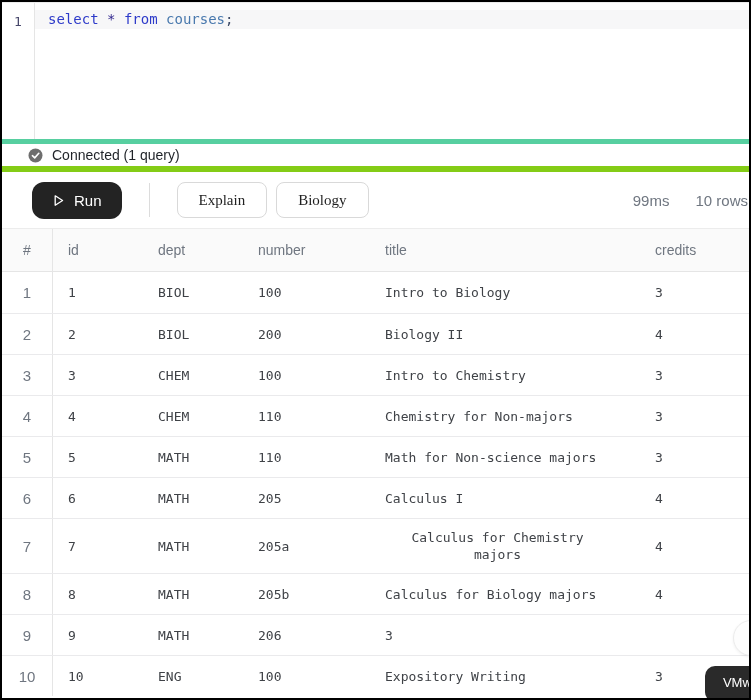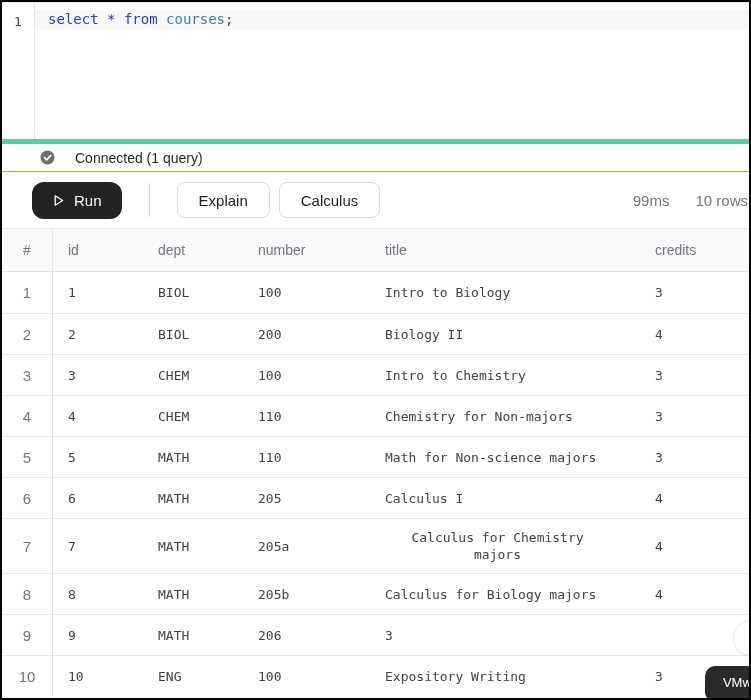--- a/index.html
+++ b/index.html
@@ -23,40 +23,40 @@
     font-family:"DejaVu Sans Mono",monospace;font-size:14px;line-height:19px;
     padding-left:13px;background:#f7f7f8;white-space:pre;
   }
   .tok-keyword{color:var(--kw);} .tok-operator{color:var(--op);}
   .tok-identifier{color:var(--ident);} .tok-punctuation{color:var(--punct);}
   .tok-plain{color:#333;}
   
   .green-bar{height:5px;background:var(--accent-green);flex:none;}
   
   .status-bar{
-    height:28px;flex:none;display:flex;align-items:center;gap:20px;
-    padding-left:38px;border-bottom:1px solid #84cc16;background:#fff;
+    height:28px;flex:none;display:flex;align-items:center;gap:9px;
+    padding-left:26px;border-bottom:6px solid #84cc16;background:#fff;
   }
   .status-text{font-size:14px;color:#1f2328;}
   .check-icon{display:flex;align-items:center;}
   
   .toolbar{
     height:57px;flex:none;display:flex;align-items:center;
     padding:0 1px 0 30px;border-bottom:1px solid #ececec;background:#fff;
   }
   .run-btn{
     display:flex;align-items:center;gap:9px;height:37px;padding:0 20px;
     background:var(--run-bg);color:#fff;border:none;border-radius:12px;
     font-family:"Liberation Sans",sans-serif;font-size:15px;font-weight:500;cursor:pointer;
   }
   .tb-divider{width:1px;height:34px;background:#dcdcdc;margin:0 27px;}
   .ghost-btn{
     height:36px;padding:0 21px;margin-right:9px;background:#fff;
     border:1px solid #d9d9d9;border-radius:8px;color:#1f1f1f;
-    font-family:Liberation Sans, sans-serif;font-size:15px;cursor:pointer;
+    font-family:Liberation Serif, serif;font-size:15px;cursor:pointer;
   }
   .spacer{flex:1;}
   .meta{font-size:15px;color:var(--muted);}
   .meta.timing{margin-right:26px;}
   
   .thead,.trow{
     display:grid;grid-template-columns:51px 90px 100px 127px 270px 1fr;
   }
   .thead{
     height:43px;flex:none;background:var(--header-bg);
@@ -114,21 +114,21 @@
     <button class="run-btn">
       <span style="display:flex;">
         <svg width="13" height="13" viewBox="0 0 13 13">
           <path d="M3.2 1.8 L10.6 6.5 L3.2 11.2 Z" fill="none" stroke="#fff" stroke-width="1.3" stroke-linejoin="round"></path>
         </svg>
       </span>
       <span>Run</span>
     </button>
     <div class="tb-divider"></div>
     <button class="ghost-btn">Explain</button>
-    <button class="ghost-btn">Calculus</button>
+    <button class="ghost-btn">Biology</button>
     <div class="spacer"></div>
     <span class="meta timing">99ms</span>
     <span class="meta">10 rows</span>
   </div>
 
   <div class="thead">
     <div class="cell cell-num">#</div>
     <div class="cell cell-data">id</div>
     <div class="cell cell-data">dept</div>
     <div class="cell cell-data">number</div>

